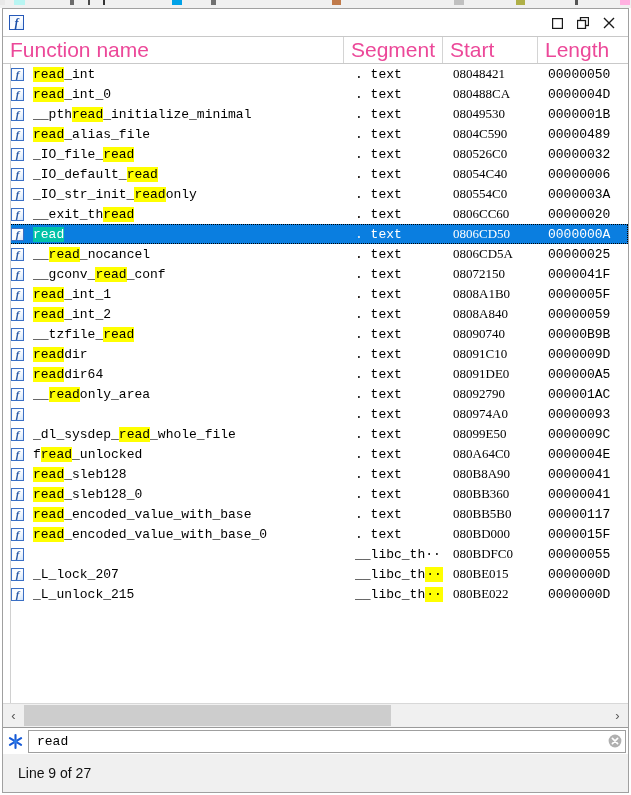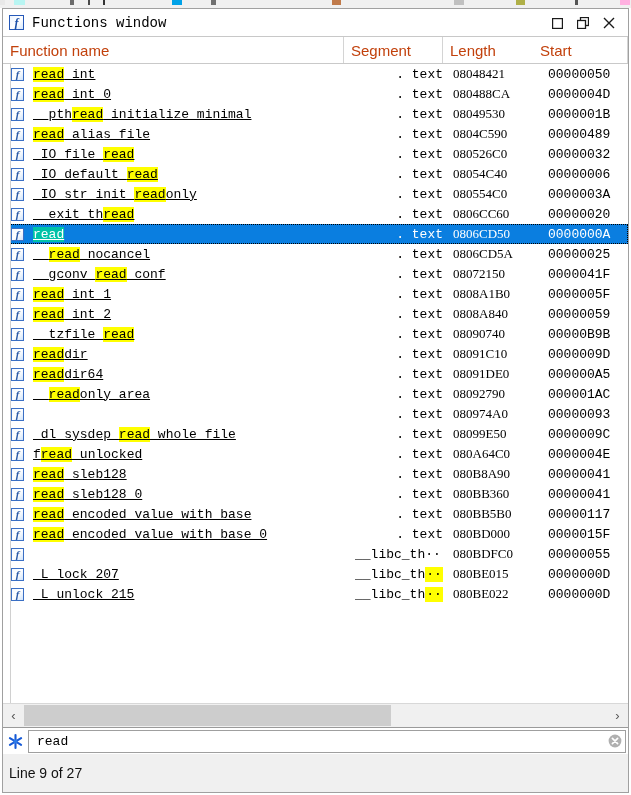--- a/index.html
+++ b/index.html
@@ -97,22 +97,22 @@
   
   .col-header {
     height: 27px;
     min-height: 27px;
     display: flex;
     background: #ffffff;
     border-bottom: 1px solid #c9c9c9;
     box-sizing: border-box;
   }
   .col-header .cell {
-    font-size: 15px;
-    color: #c2410c;
+    font-size: 21px;
+    color: #ec4899;
     display: flex;
     align-items: center;
     padding-left: 7px;
     box-sizing: border-box;
     border-right: 1px solid #d4d4d4;
     white-space: nowrap;
     overflow: hidden;
   }
   .c-name   { width: 341px; }
   .c-seg    { width: 99px; text-align: center;  }
@@ -153,42 +153,42 @@
     box-sizing: border-box;
     overflow: hidden;
     white-space: nowrap;
   }
   .cell.name {
     width: 341px;
     padding-left: 8px;
     display: flex;
     align-items: center;
   }
-  .cell.seg   { width: 99px;  padding-left: 11px; text-align: right; }
+  .cell.seg   { width: 99px;  padding-left: 11px; }
   .cell.start { width: 95px;  padding-left: 10px; font-family: Liberation Serif, serif; }
   .cell.len   { width: 90px;  padding-left: 10px; font-family: Liberation Mono, monospace; }
 
   .row-ficon {
     width: 13px; height: 13px;
     border: 1px solid #3a6fc4;
     background: linear-gradient(135deg,#f2f8ff 0%, #ffffff 50%, #cfe3fa 100%);
     box-sizing: border-box;
     display: inline-flex;
     align-items: center;
     justify-content: center;
     font-family: "Liberation Serif", serif;
     font-style: italic;
     font-weight: bold;
     font-size: 11px;
     color: #2b5ba8;
     line-height: 1;
     flex: none;
     margin-right: 9px;
   }
-  .fname { display: inline-block; text-decoration: underline; }
+  .fname { display: inline-block; }
   .hl  { background: #ffff00; color: #000000; }
   .row.selected .hl { background: #00c2a8; color: #ffffff; }
   .hl-ell { background: #ffff00; color: #000000; padding: 0 1px; }
 
   
   .hscroll {
     height: 23px;
     min-height: 23px;
     background: #f0f0f0;
     border-top: 1px solid #d8d8d8;
@@ -259,21 +259,21 @@
     flex: none;
   }
 
   
   .statusbar {
     height: 38px;
     min-height: 26px;
     background: #f0f0f0;
     display: flex;
     align-items: center;
-    padding-left: 6px;
+    padding-left: 15px;
     box-sizing: border-box;
     font-size: 14px;
     color: #111111;
   }
 </style>
 </head>
 <body>
 
 <div class="toolbar-strip" id="toolbar-strip">
     <div class="tb-chip" style="left: 0px; width: 4.92969px; background: rgb(232, 232, 232);"></div>
@@ -287,21 +287,20 @@
     <div class="tb-chip" style="left: 454.353px; width: 9.85938px; background: rgb(192, 192, 192);"></div>
     <div class="tb-chip" style="left: 515.974px; width: 9.03776px; background: rgb(176, 176, 72);"></div>
     <div class="tb-chip" style="left: 575.13px; width: 2.46484px; background: rgb(85, 85, 85);"></div>
     <div class="tb-chip" style="left: 620.319px; width: 9.85938px; background: rgb(255, 176, 224);"></div>
   </div>
 
 <div class="window">
 
   <div class="titlebar">
     <span class="f-icon">f</span>
-    <span class="title-text">Functions window</span>
     <div class="title-btns">
       <div class="tbtn">
         <svg width="11" height="11" viewBox="0 0 11 11">
             <rect x="0.5" y="0.5" width="10" height="10" fill="none" stroke="#1a1a1a" stroke-width="1.4"></rect>
           </svg>
       </div>
       <div class="tbtn">
         <svg width="12" height="12" viewBox="0 0 12 12">
           <rect x="3.5" y="0.5" width="8" height="8" fill="none" stroke="#1a1a1a" stroke-width="1.3"></rect>
           <rect x="0.5" y="3.5" width="8" height="8" fill="#fff" stroke="#1a1a1a" stroke-width="1.3"></rect>
@@ -311,22 +310,22 @@
         <svg width="12" height="12" viewBox="0 0 12 12">
             <path d="M1 1 L11 11 M11 1 L1 11" stroke="#1a1a1a" stroke-width="1.4" fill="none"></path>
           </svg>
       </div>
     </div>
   </div>
 
   <div class="col-header">
     <div class="cell c-name">Function name</div>
     <div class="cell c-seg">Segment</div>
+    <div class="cell c-start">Start</div>
     <div class="cell c-len">Length</div>
-    <div class="cell c-start">Start</div>
   </div>
 
   <div class="list-area">
     <div class="gutter"></div>
     <div id="rows">
         <div class="row">
           <div class="cell name">
             <span class="row-ficon">f</span>
             <span class="fname"><span class="hl">read</span>_int</span>
           </div>

